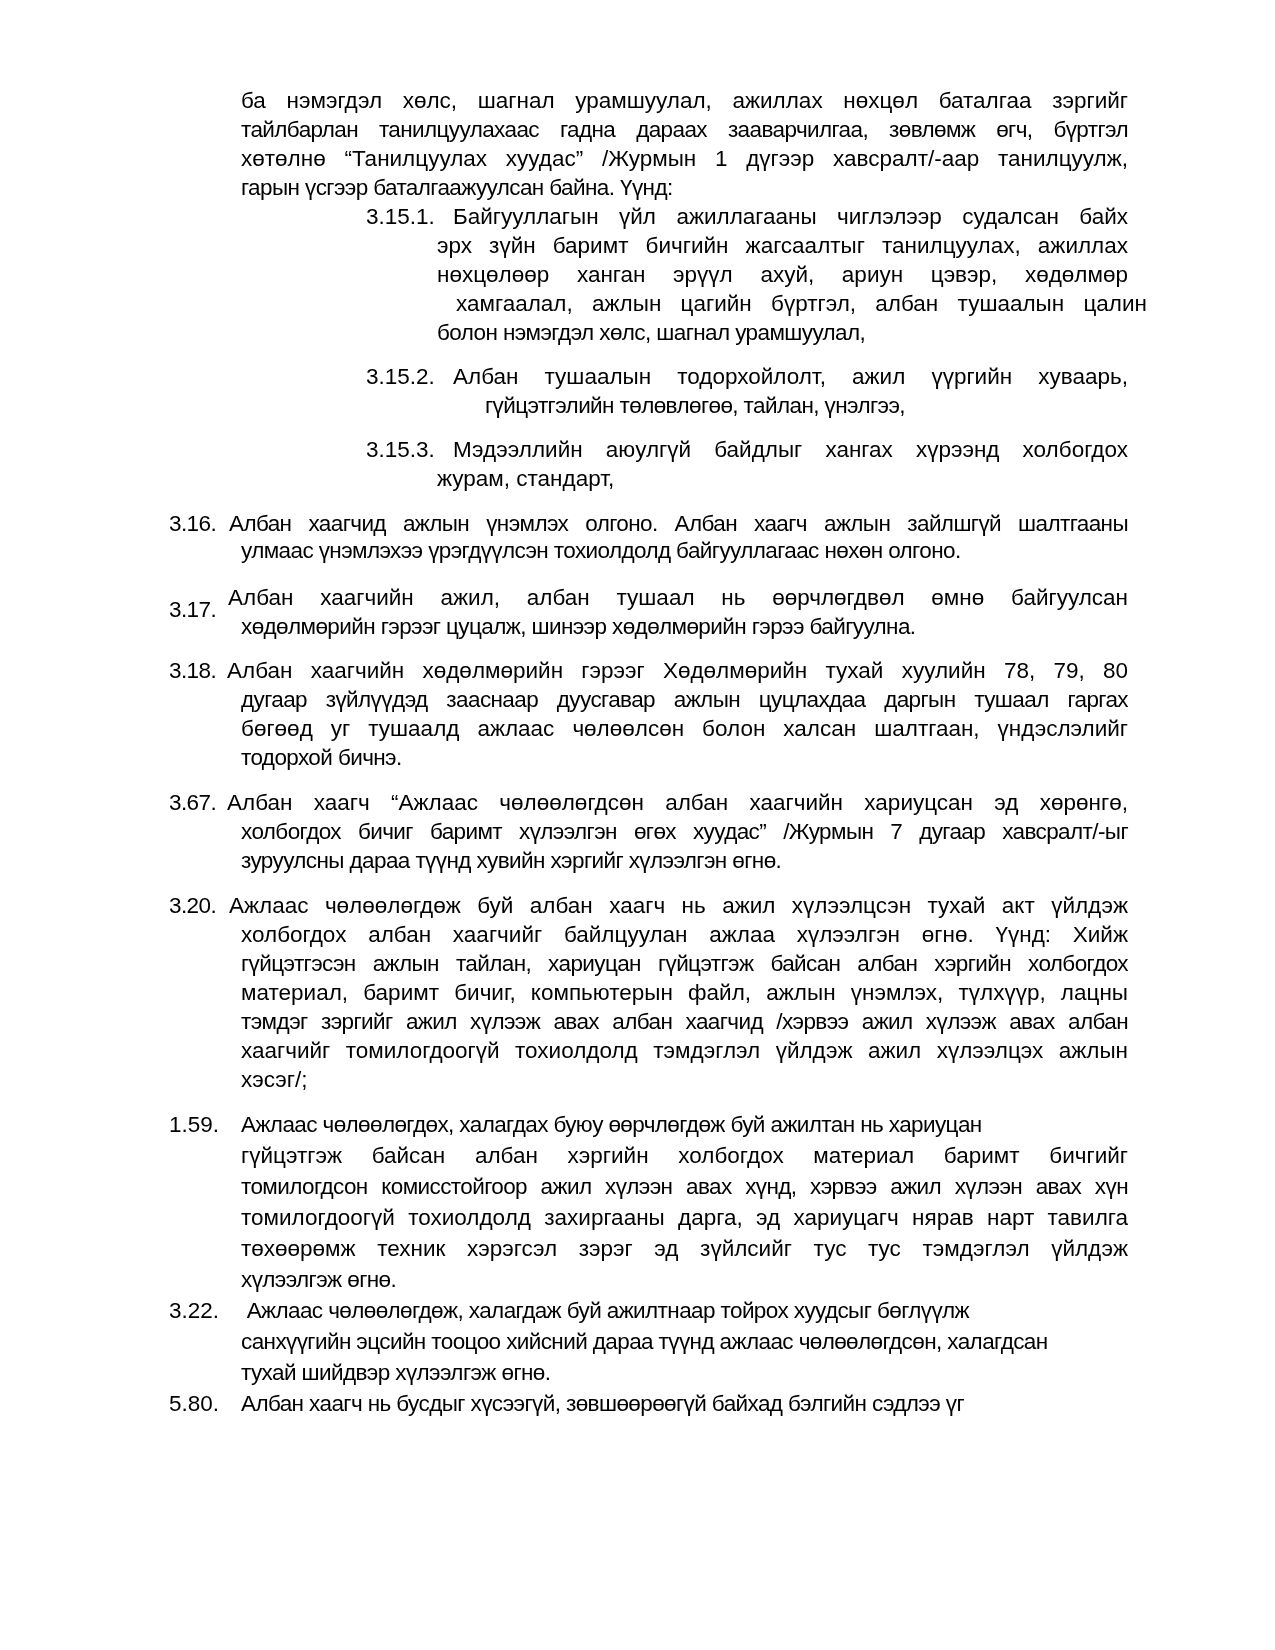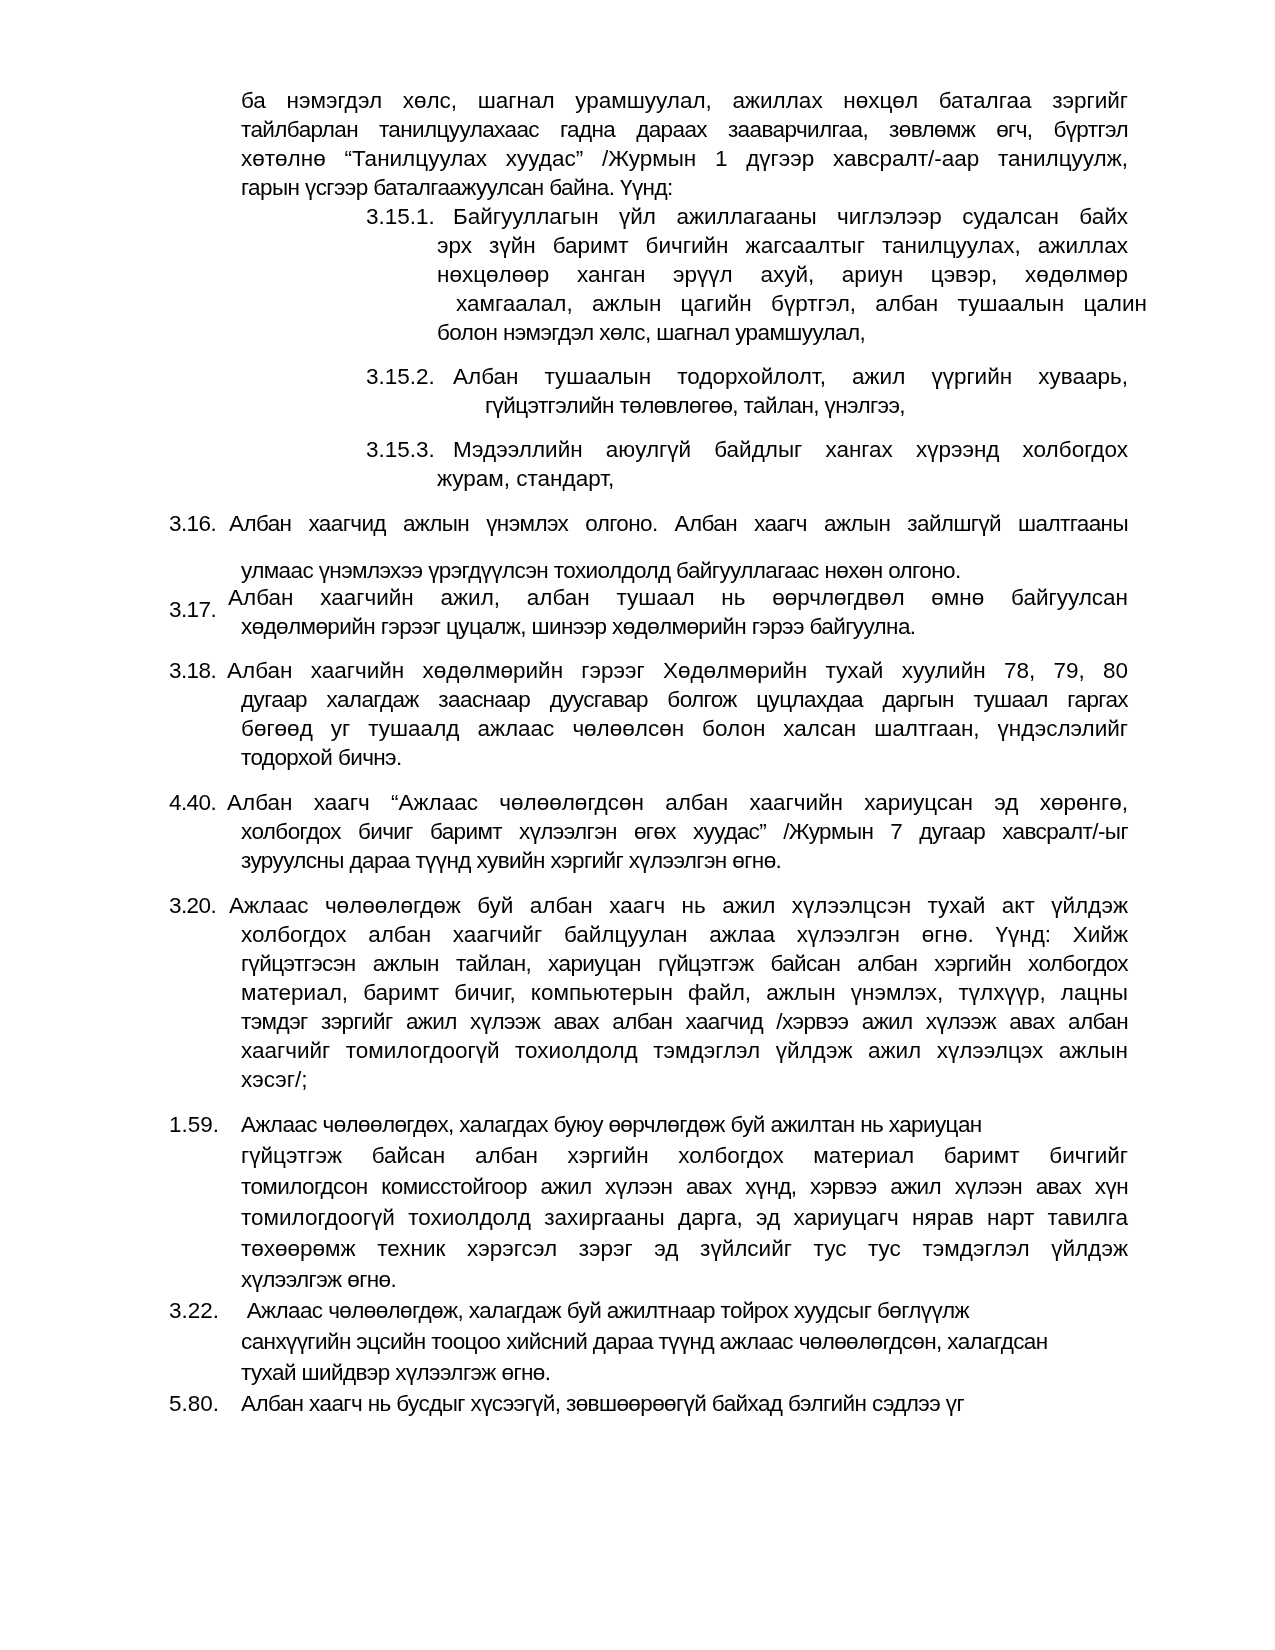--- a/index.html
+++ b/index.html
@@ -40,39 +40,39 @@
 
   <div>
     <div class="num" style="left:366px; top:435px;">3.15.3.</div>
     <div class="line just" style="left:453px; top:435px; width:675px;">Мэдээллийн аюулгүй байдлыг хангах хүрээнд холбогдох</div>
     <div class="line" style="left:437px; top:464px;">журам, стандарт,</div>
   </div>
 
   <div>
     <div class="num narrow" style="left:169px; top:509px;">3.16.</div>
     <div class="line just narrow" style="left:229px; top:509px; width:899px;">Албан хаагчид ажлын үнэмлэх олгоно. Албан хаагч ажлын зайлшгүй шалтгааны</div>
-    <div class="line narrow" style="left:241px; top:556px;">улмаас үнэмлэхээ үрэгдүүлсэн тохиолдолд байгууллагаас нөхөн олгоно.</div>
+    <div class="line narrow" style="left:241px; top:536px;">улмаас үнэмлэхээ үрэгдүүлсэн тохиолдолд байгууллагаас нөхөн олгоно.</div>
   </div>
 
   <div>
     <div class="num narrow" style="left:169px; top:595px;">3.17.</div>
     <div class="line just" style="left:228px; top:583px; width:900px;">Албан хаагчийн ажил, албан тушаал нь өөрчлөгдвөл өмнө байгуулсан</div>
     <div class="line narrow" style="left:241px; top:612px;">хөдөлмөрийн гэрээг цуцалж, шинээр хөдөлмөрийн гэрээ байгуулна.</div>
   </div>
 
   <div>
     <div class="num narrow" style="left:169px; top:656px;">3.18.</div>
     <div class="line just" style="left:227px; top:656px; width:901px;">Албан хаагчийн хөдөлмөрийн гэрээг Хөдөлмөрийн тухай хуулийн 78, 79, 80</div>
-    <div class="line just narrow" style="left:241px; top:685px; width:887px;">дугаар халагдаж зааснаар дуусгавар болгож цуцлахдаа даргын тушаал гаргах</div>
+    <div class="line just narrow" style="left:241px; top:685px; width:887px;">дугаар зүйлүүдэд зааснаар дуусгавар ажлын цуцлахдаа даргын тушаал гаргах</div>
     <div class="line just" style="left:241px; top:714px; width:887px;">бөгөөд уг тушаалд ажлаас чөлөөлсөн болон халсан шалтгаан, үндэслэлийг</div>
     <div class="line narrow" style="left:241px; top:743px;">тодорхой бичнэ.</div>
   </div>
 
   <div>
-    <div class="num narrow" style="left:169px; top:788px;">4.40.</div>
+    <div class="num narrow" style="left:169px; top:788px;">3.67.</div>
     <div class="line just" style="left:227px; top:788px; width:901px;">Албан хаагч “Ажлаас чөлөөлөгдсөн албан хаагчийн хариуцсан эд хөрөнгө,</div>
     <div class="line just narrow" style="left:241px; top:817px; width:887px;">холбогдох бичиг баримт хүлээлгэн өгөх хуудас” /Журмын 7 дугаар хавсралт/-ыг</div>
     <div class="line narrow" style="left:241px; top:846px;">зуруулсны дараа түүнд хувийн хэргийг хүлээлгэн өгнө.</div>
   </div>
 
   <div>
     <div class="num narrow" style="left:169px; top:891px;">3.20.</div>
     <div class="line just" style="left:229px; top:891px; width:899px;">Ажлаас чөлөөлөгдөж буй албан хаагч нь ажил хүлээлцсэн тухай акт үйлдэж</div>
     <div class="line just" style="left:241px; top:920px; width:887px;">холбогдох албан хаагчийг байлцуулан ажлаа хүлээлгэн өгнө. Үүнд: Хийж</div>
     <div class="line just narrow" style="left:241px; top:949px; width:887px;">гүйцэтгэсэн ажлын тайлан, хариуцан гүйцэтгэж байсан албан хэргийн холбогдох</div>

